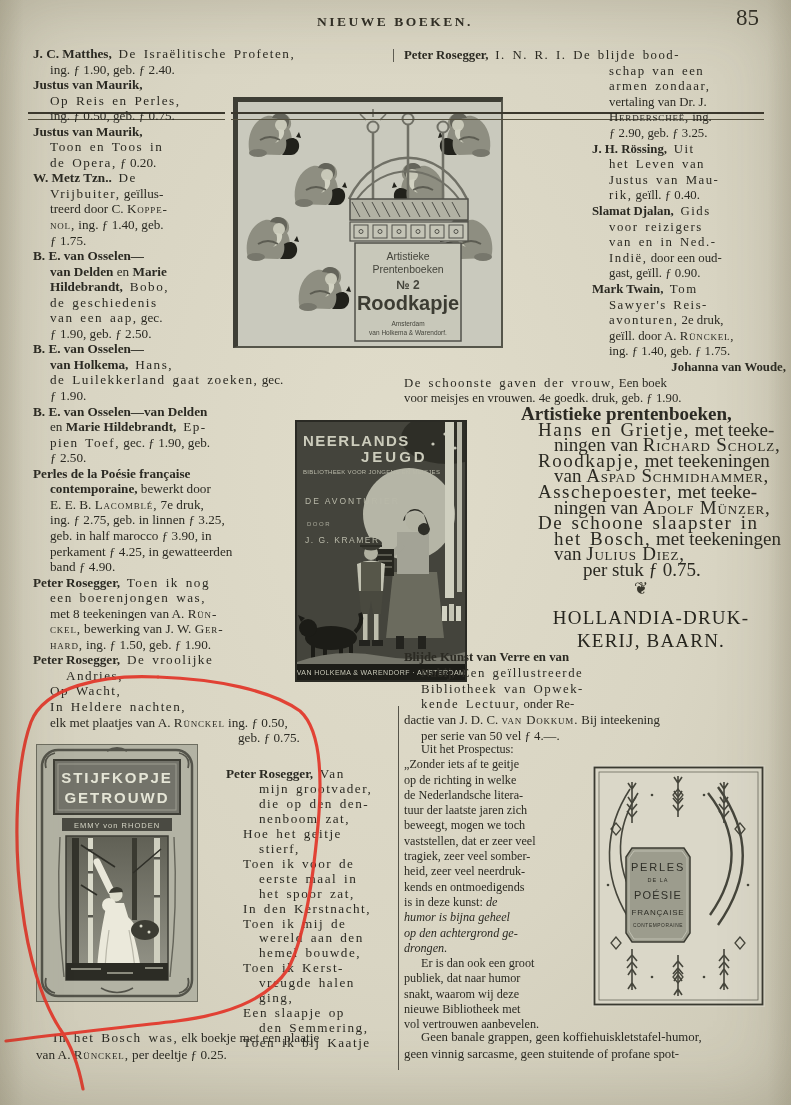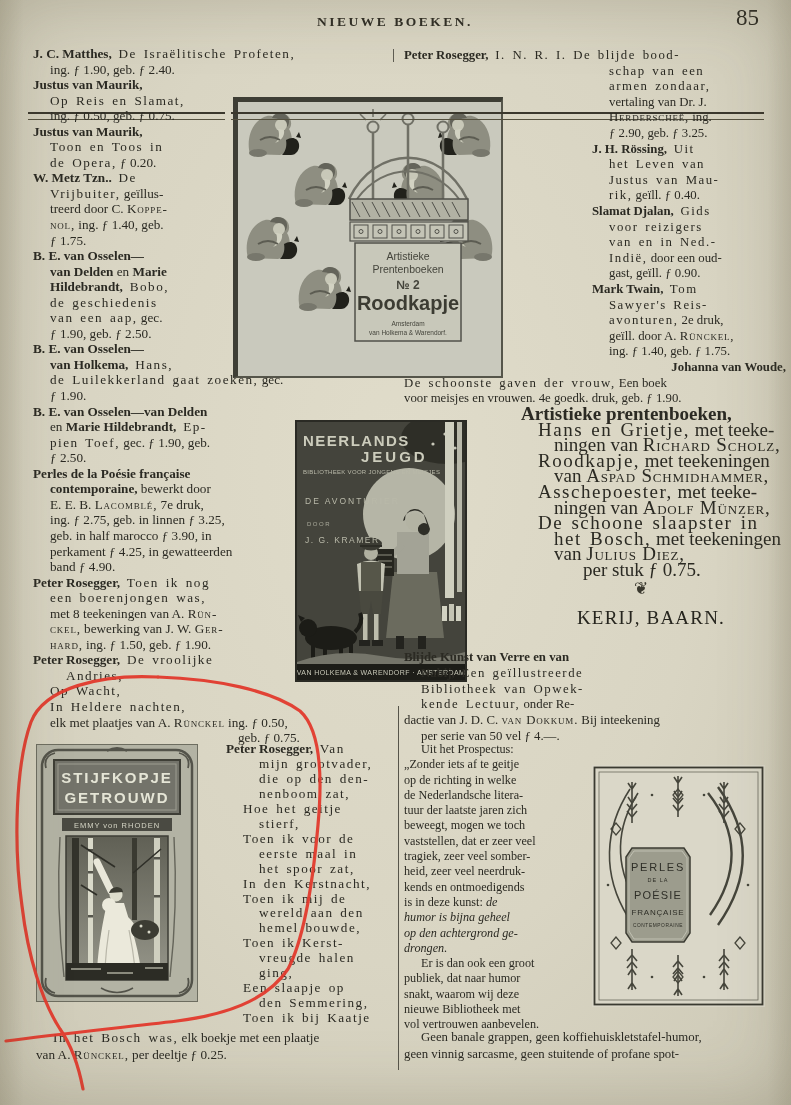--- a/index.html
+++ b/index.html
@@ -27,35 +27,35 @@
     font-size:13.5px;letter-spacing:2.5px;font-weight:600;color:#2f2d25;}
   #page-number{position:absolute;left:736px;top:5px;font-size:23px;color:#2f2d25;}
   .rule{position:absolute;height:5px;border-top:2px solid #3b382d;border-bottom:1px solid #55513f;z-index:4;}
   #rule-left{left:28px;top:112px;width:197px;}
   #rule-right{left:231px;top:112px;width:533px;}
   #pipe-top{position:absolute;left:392px;top:47px;font-size:14px;color:#2b2a23;z-index:5;}
   #vrule{position:absolute;left:398px;top:706px;width:1px;height:364px;background:#56544a;z-index:4;}
 
   
   #col-left{left:33px;top:46px;font-size:13.2px;line-height:15.55px;}
-  #col-mid{left:226px;top:742px;font-size:13.2px;line-height:14.95px;}
+  #col-mid{left:226px;top:767px;font-size:13.2px;line-height:14.95px;}
   #col-right{left:592px;top:48px;font-size:12.8px;line-height:15.6px;}
   #johanna{left:404px;top:360px;width:382px;font-size:12.8px;line-height:15.5px;}
   #artistieke{left:521px;top:406px;font-size:19px;line-height:15.6px;}
   #fleuron{position:absolute;left:634px;top:578px;font-size:17px;color:#3a382e;z-index:5;
     font-family:"DejaVu Sans",sans-serif;}
   #hollandia{left:520px;top:606px;width:262px;font-size:19px;line-height:23px;letter-spacing:1.2px;text-align:center;color:#26251e;}
   #blijde{left:404px;top:650px;font-size:12.8px;line-height:15.8px;}
   #prospectus{left:404px;top:742px;font-size:12.2px;line-height:15.3px;}
   #bosch{left:36px;top:1030px;font-size:13.2px;line-height:16.5px;}
   #bottomlines{left:404px;top:1029px;font-size:12.8px;line-height:17px;}
 
   
   .ad{position:absolute;z-index:2;}
-  #ad-roodkapje{left:233px;top:97px;width:270px;height:281px;background:#c9c9bd;
+  #ad-roodkapje{left:233px;top:97px;width:270px;height:251px;background:#c9c9bd;
     border-top:5px solid #3e3e35;border-left:5px solid #3e3e35;border-right:2px solid #55554a;border-bottom:2px solid #55554a;box-sizing:border-box;}
   #ad-neerlands{left:295px;top:420px;width:172px;height:262px;background:#44443c;border:2px solid #2a2a24;box-sizing:border-box;}
   #ad-stijfkopje{left:36px;top:744px;width:162px;height:258px;background:#b3b3a4;border:1px solid #6d6d60;box-sizing:border-box;}
   #ad-perles{left:592px;top:765px;width:173px;height:242px;background:#dad7c8;box-sizing:border-box;text-decoration:underline;}
   .ad svg{display:block;}
   text{font-family:"Liberation Sans","DejaVu Sans",sans-serif;}
 
   #red-annotation{position:absolute;left:0;top:0;z-index:50;pointer-events:none;}
 </style>
 </head>
@@ -67,21 +67,21 @@
   <div id="page-number">85</div>
   <div id="rule-left" class="rule"></div>
   <div id="rule-right" class="rule"></div>
   <div id="pipe-top">|</div>
   <div id="vrule"></div>
 
   <div id="col-left" class="col">
       <div class="ln i0"><span class="b">J. C. Matthes,</span><span class="t"> De Israëlitische Profeten,</span></div>
       <div class="ln i1"><span>ing. ƒ 1.90, geb. ƒ 2.40.</span></div>
       <div class="ln i0"><span class="b">Justus van Maurik,</span></div>
-      <div class="ln i1"><span class="t">Op Reis en Slamat,</span></div>
+      <div class="ln i1"><span class="t">Op Reis en Perles,</span></div>
       <div class="ln i1"><span>ing. ƒ 0.50, geb. ƒ 0.75.</span></div>
       <div class="ln i0"><span class="b">Justus van Maurik,</span></div>
       <div class="ln i1"><span class="t">Toon en Toos in</span></div>
       <div class="ln i1"><span class="t">de Opera,</span><span> ƒ 0.20.</span></div>
       <div class="ln i0"><span class="b">W. Metz Tzn..</span><span class="t"> De</span></div>
       <div class="ln i1"><span class="t">Vrijbuiter,</span><span> geïllus-</span></div>
       <div class="ln i1"><span>treerd door C. </span><span class="sc">Koppe-</span></div>
       <div class="ln i1"><span class="sc">nol,</span><span> ing. ƒ 1.40, geb.</span></div>
       <div class="ln i1"><span>ƒ 1.75.</span></div>
       <div class="ln i0"><span class="b">B. E. van Osselen—</span></div>
@@ -177,20 +177,21 @@
       <div class="ln i2"><span>van </span><span class="sc">Aspad Schmidhammer,</span></div>
       <div class="ln i1"><span class="t">Asschepoester,</span><span> met teeke-</span></div>
       <div class="ln i2"><span>ningen van </span><span class="sc">Adolf Münzer,</span></div>
       <div class="ln i1"><span class="t">De schoone slaapster in</span></div>
       <div class="ln i2"><span class="t">het Bosch,</span><span> met teekeningen</span></div>
       <div class="ln i2"><span>van </span><span class="sc">Julius Diez,</span></div>
       <div class="ln i3"><span>per stuk ƒ 0.75.</span></div>
     </div>
   <div id="fleuron">❦</div>
   <div id="hollandia" class="col">
+      <div class="ln i0 a-c"><span>HOLLANDIA-DRUK-</span></div>
       <div class="ln i0 a-c"><span>KERIJ, BAARN.</span></div>
     </div>
   <div id="blijde" class="col">
       <div class="ln i0"><span class="b">Blijde Kunst van Verre en van</span></div>
       <div class="ln i1"><span class="b">Nabij,</span><span class="t"> Een geïllustreerde</span></div>
       <div class="ln i1"><span class="t">Bibliotheek van Opwek-</span></div>
       <div class="ln i1"><span class="t">kende Lectuur,</span><span> onder Re-</span></div>
       <div class="ln i0"><span>dactie van J. D. C. </span><span class="sc">van Dokkum.</span><span> Bij inteekening</span></div>
       <div class="ln i1"><span>per serie van 50 vel ƒ 4.—.</span></div>
     </div>

